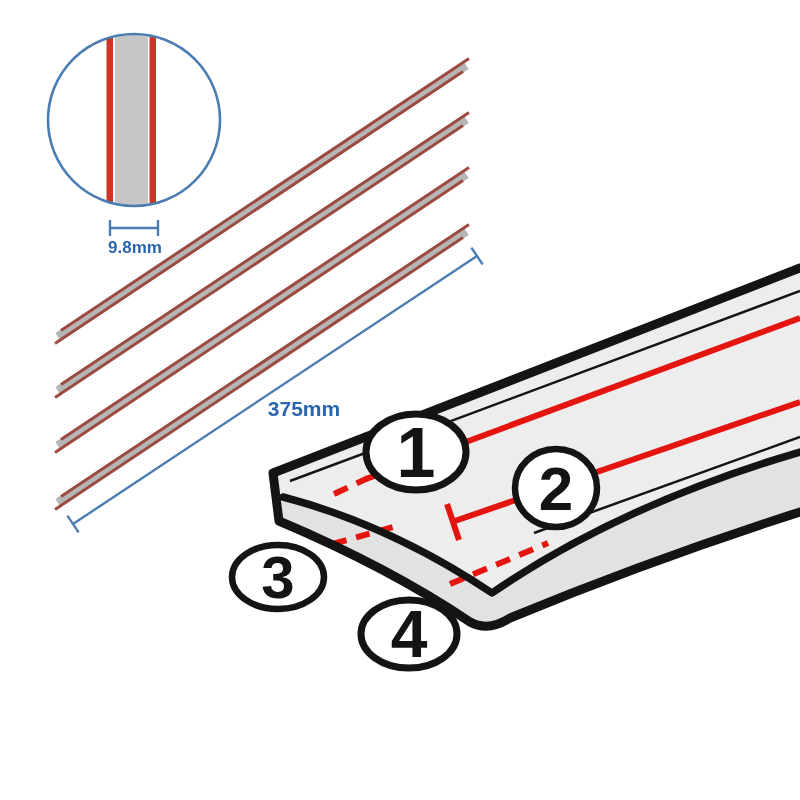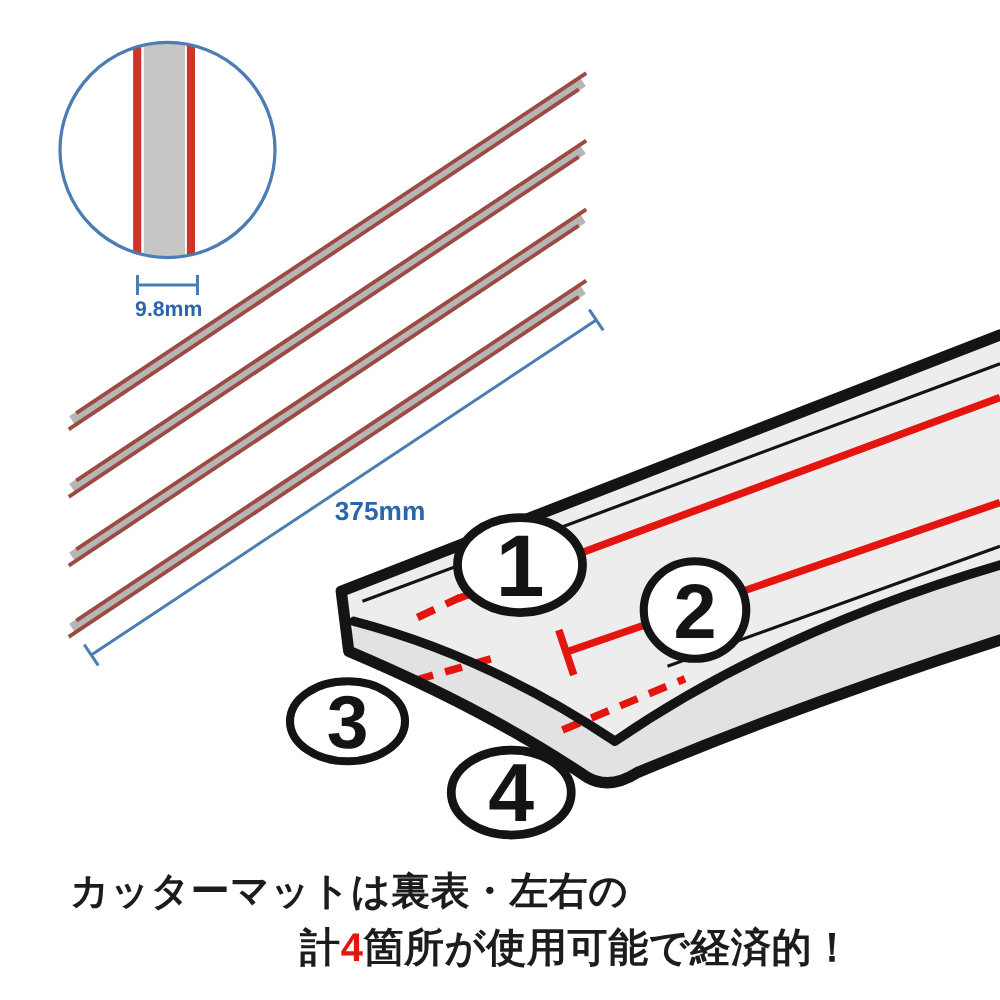--- a/index.html
+++ b/index.html
@@ -150,18 +150,14 @@
     <g>
       <ellipse class="marker-ring" cx="278" cy="577" rx="46" ry="32" stroke-width="6.5"></ellipse>
       <text class="marker-num" x="278" y="598" font-size="60">3</text>
     </g>
     <g>
       <ellipse class="marker-ring" cx="409" cy="634" rx="48" ry="34" stroke-width="7"></ellipse>
       <text class="marker-num" x="409" y="657" font-size="66">4</text>
     </g>
   </svg>
 
-  <div class="caption-line caption-1">カッターマットは裏表・左右の</div>
-  <div class="caption-line caption-2">
-    <span>計</span><span class="caption-highlight">4</span><span>箇所が使用可能で経済的！</span>
-  </div>
 
 </div>
 
 </body></html>

